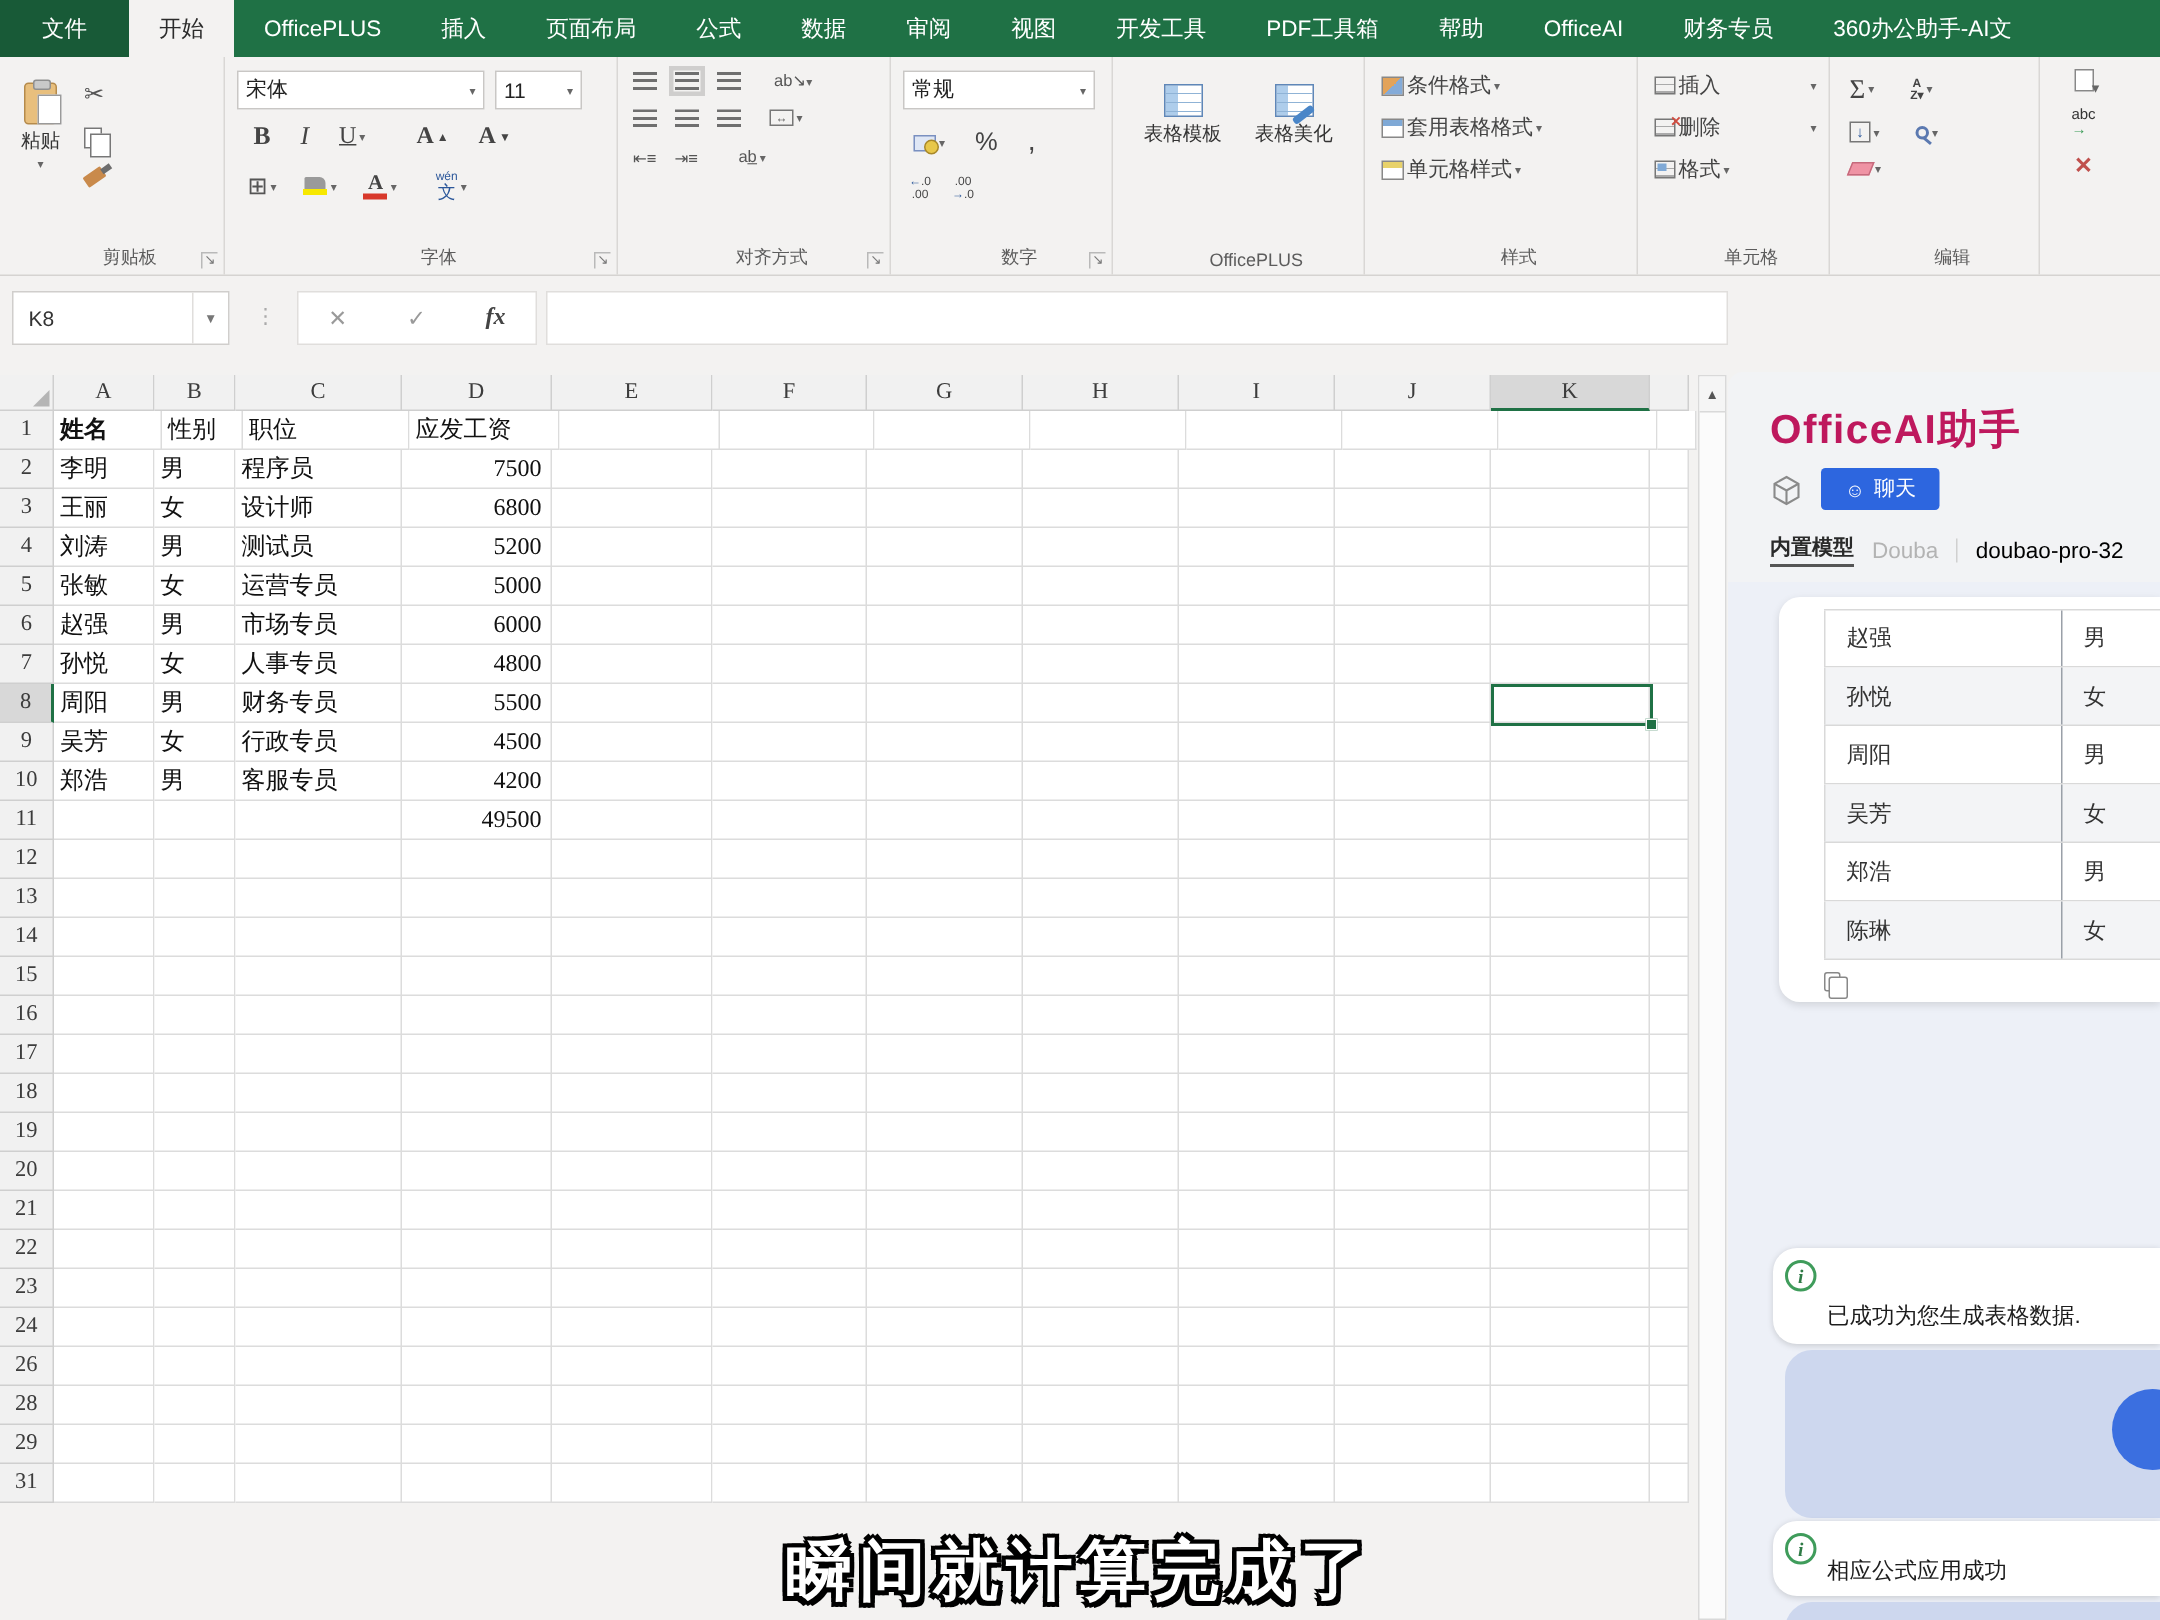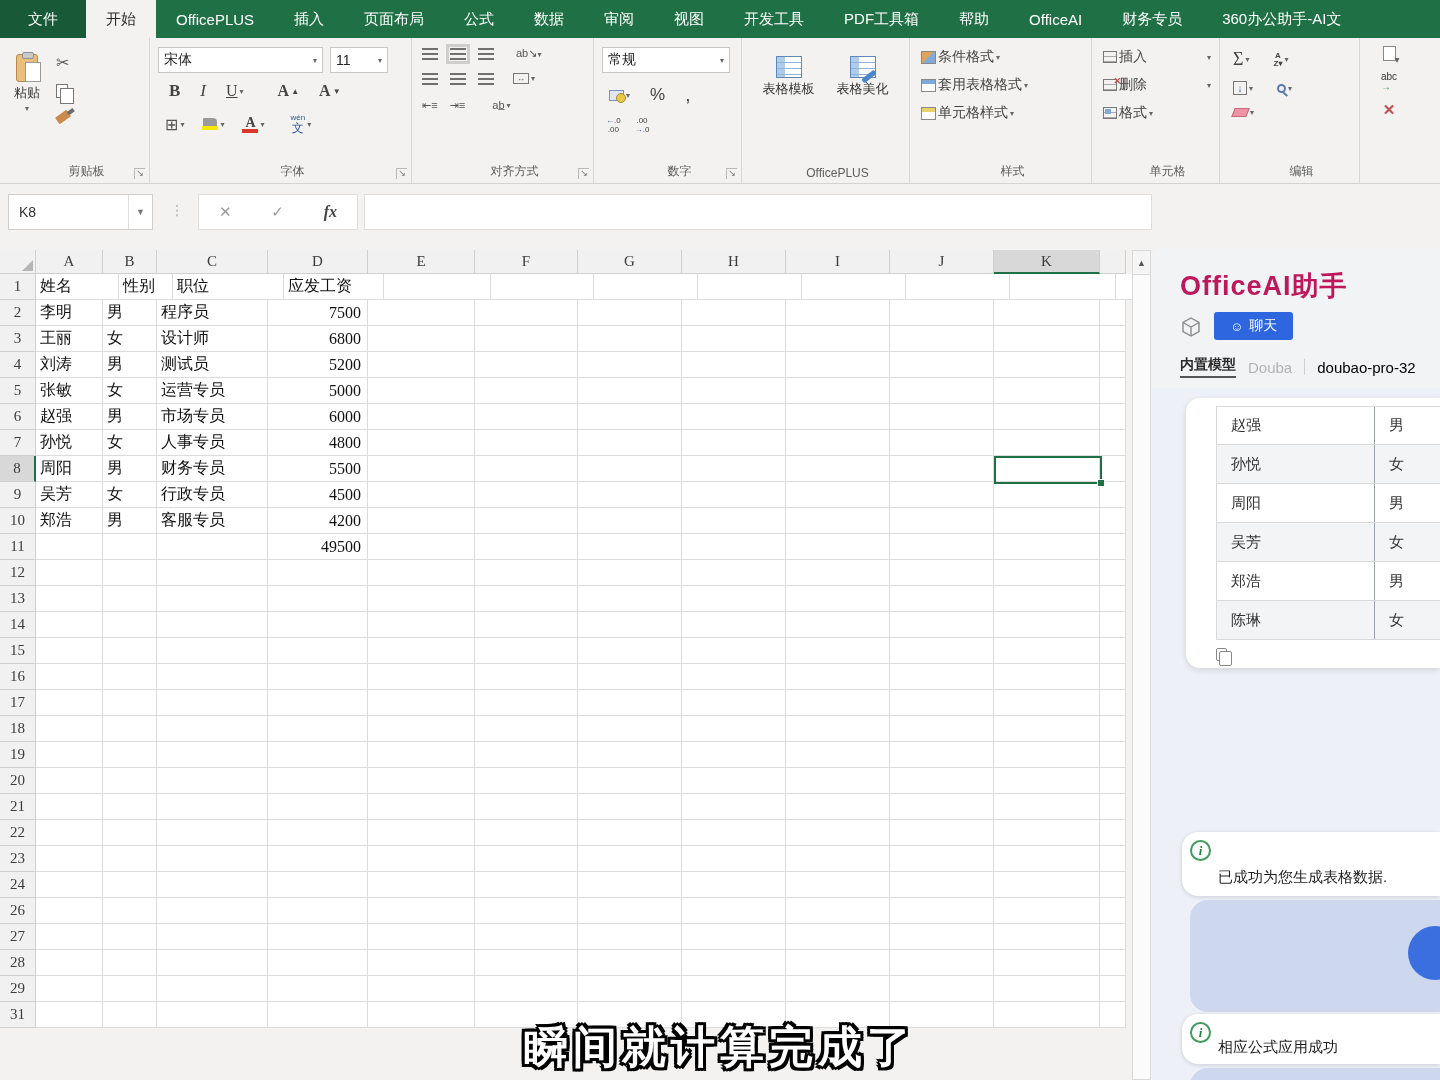--- a/index.html
+++ b/index.html
@@ -499,21 +499,21 @@
       <div class="chdr" style="width: 103px;">F</div>
       <div class="chdr" style="width: 104px;">G</div>
       <div class="chdr" style="width: 104px;">H</div>
       <div class="chdr" style="width: 104px;">I</div>
       <div class="chdr" style="width: 104px;">J</div>
       <div class="chdr sel" style="width: 106px;">K</div>
       <div class="chdr" style="width: 26px;"></div>
     </div>
     <div class="srow">
       <div class="rhdr">1</div>
-      <div class="cell" style="width: 83px;">姓名</div>
+      <div class="cell" style="width: 72px; font-weight: bold;">姓名</div>
       <div class="cell" style="width: 54px;">性别</div>
       <div class="cell" style="width: 111px;">职位</div>
       <div class="cell" style="width: 100px;">应发工资</div>
       <div class="cell" style="width: 107px;"></div>
       <div class="cell" style="width: 103px;"></div>
       <div class="cell" style="width: 104px;"></div>
       <div class="cell" style="width: 104px;"></div>
       <div class="cell" style="width: 104px;"></div>
       <div class="cell" style="width: 104px;"></div>
       <div class="cell" style="width: 106px;"></div>
@@ -859,35 +859,20 @@
       <div class="cell" style="width: 103px;"></div>
       <div class="cell" style="width: 104px;"></div>
       <div class="cell" style="width: 104px;"></div>
       <div class="cell" style="width: 104px;"></div>
       <div class="cell" style="width: 104px;"></div>
       <div class="cell" style="width: 106px;"></div>
       <div class="cell" style="width: 26px;"></div>
     </div>
     <div class="srow">
       <div class="rhdr">26</div>
-      <div class="cell" style="width: 67px;"></div>
-      <div class="cell" style="width: 54px;"></div>
-      <div class="cell" style="width: 111px;"></div>
-      <div class="cell" style="width: 100px;"></div>
-      <div class="cell" style="width: 107px;"></div>
-      <div class="cell" style="width: 103px;"></div>
-      <div class="cell" style="width: 104px;"></div>
-      <div class="cell" style="width: 104px;"></div>
-      <div class="cell" style="width: 104px;"></div>
-      <div class="cell" style="width: 104px;"></div>
-      <div class="cell" style="width: 106px;"></div>
-      <div class="cell" style="width: 26px;"></div>
-    </div>
-    <div class="srow">
-      <div class="rhdr">27</div>
       <div class="cell" style="width: 67px;"></div>
       <div class="cell" style="width: 54px;"></div>
       <div class="cell" style="width: 111px;"></div>
       <div class="cell" style="width: 100px;"></div>
       <div class="cell" style="width: 107px;"></div>
       <div class="cell" style="width: 103px;"></div>
       <div class="cell" style="width: 104px;"></div>
       <div class="cell" style="width: 104px;"></div>
       <div class="cell" style="width: 104px;"></div>
       <div class="cell" style="width: 104px;"></div>

